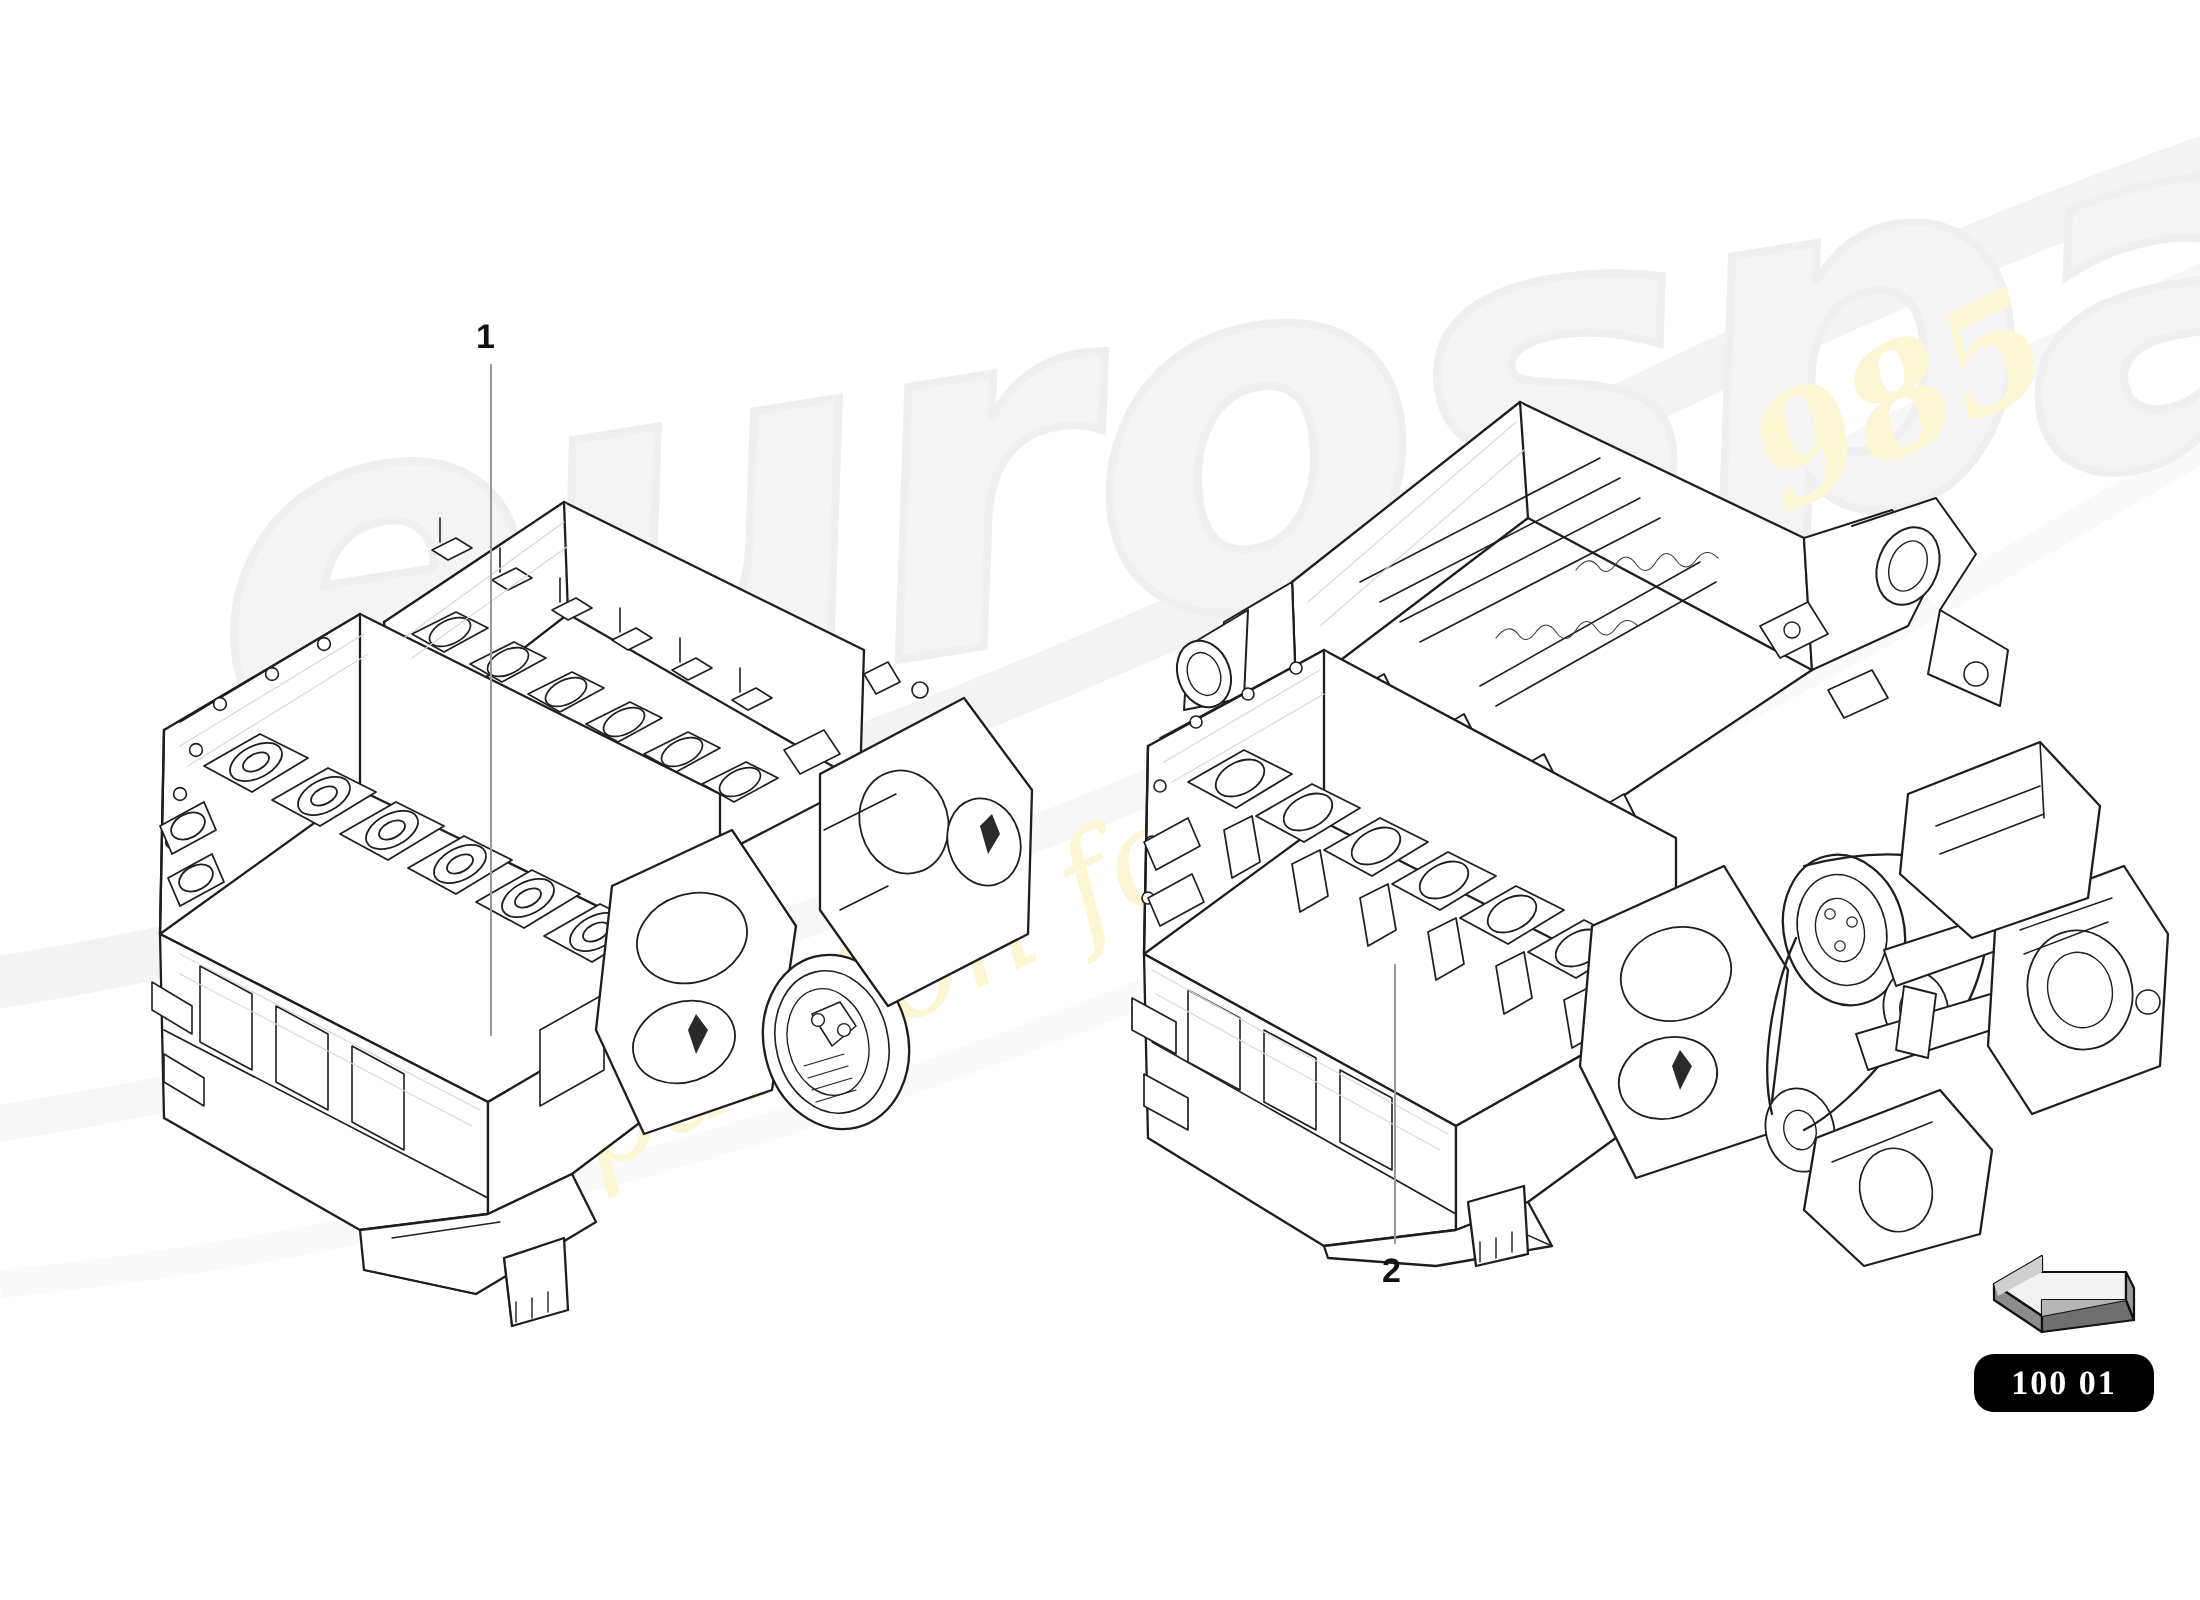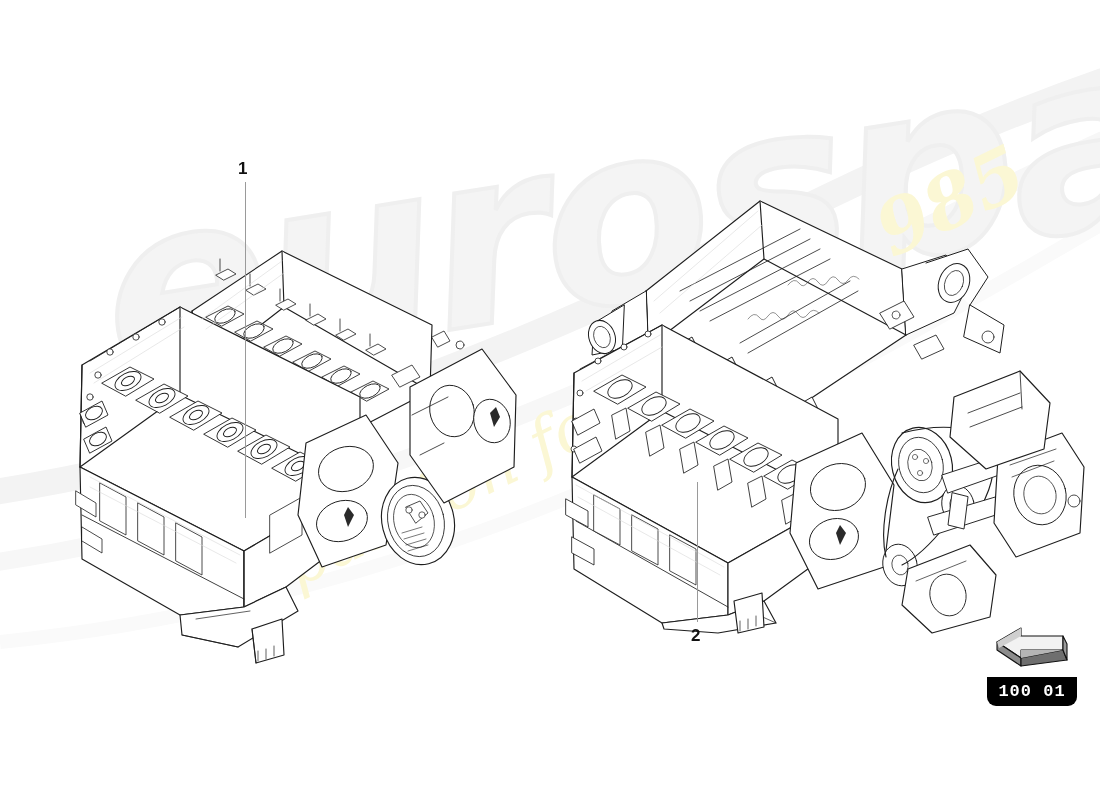--- a/index.html
+++ b/index.html
@@ -87,25 +87,25 @@
   }
   #section-badge .arrow-area{
     position:relative;height:57px;width:100%;
     background:#ffffff;
   }
   #section-badge .num-band{
     position:absolute;left:0;bottom:0;
     width:100%;height:29px;
     background:#000000;
     color:#ffffff;
-    font-family:Liberation Mono, monospace;
+    font-family:Liberation Serif, serif;
     font-size:17px;
     font-weight:bold;
     letter-spacing:1px;
-    display:flex;align-items:center;justify-content:center;
+    display:flex;align-items:center;justify-content:center;border-radius:10px;
   }
 </style>
 </head>
 <body>
 
 <div id="stage">
 
   <div class="wm-layer">
 
     <svg class="wm-swoosh" viewBox="0 0 1260 640">

